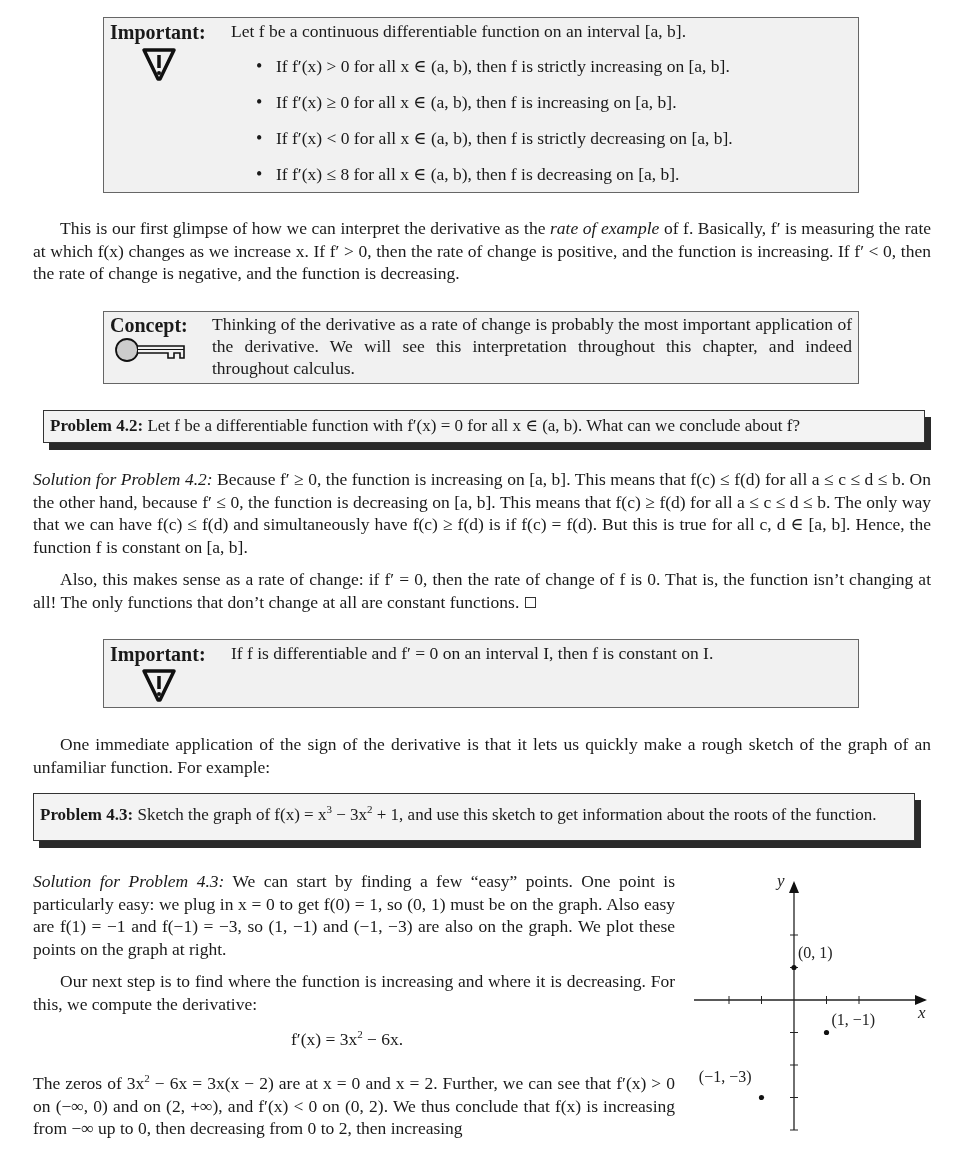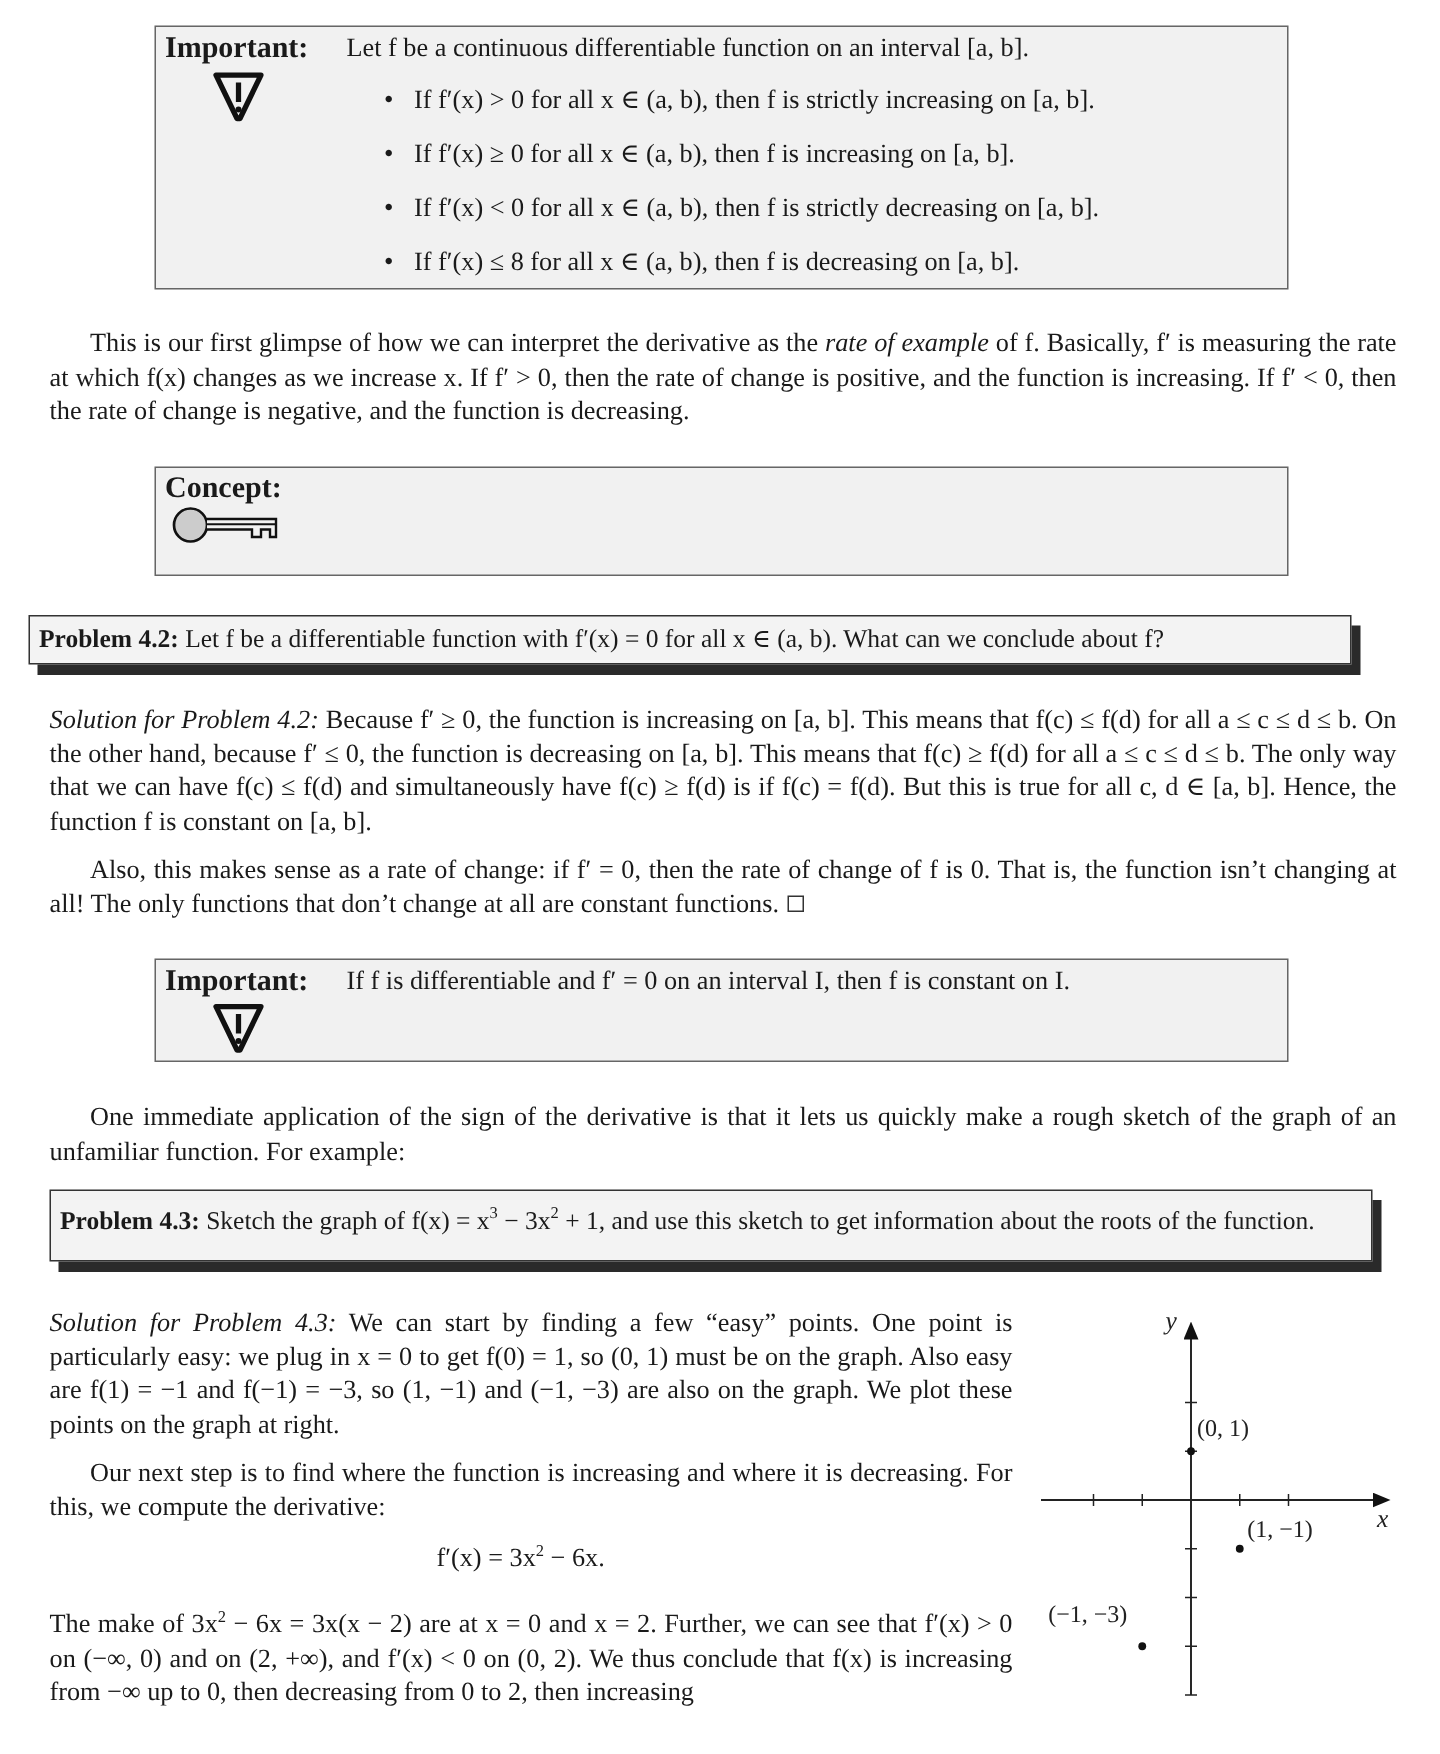--- a/index.html
+++ b/index.html
@@ -44,23 +44,24 @@
   <span>This is our first glimpse of how we can interpret the derivative as the </span><span class="i">rate of example</span><span>  of f.  Basically, f′ is measuring the rate at which f(x) changes as we increase x.  If f′ &gt; 0, then the rate of change is positive, and the function is increasing.  If f′ &lt; 0, then the rate of change is negative, and the function is decreasing.</span>
 </div>
 
 <div class="box" style="left:103px;top:311px;width:756px;height:73px;">
   <div class="boxlabel" style="left:6px;top:2px;">Concept:</div>
   <svg class="abs" style="left:10px;top:25px;" width="72" height="26" viewBox="0 0 72 26">
     <circle cx="13" cy="13" r="11" fill="#ccc" stroke="#111" stroke-width="1.8"></circle>
     <path d="M24 9 L70 9 L70 21 L66 21 L66 16 L60 16 L60 21 L54 21 L54 16 L24 16" fill="#f1f1f1" stroke="#111" stroke-width="1.6"></path>
     <line x1="24" y1="12.5" x2="70" y2="12.5" stroke="#111" stroke-width="1.2"></line>
   </svg>
+  <div class="abs" style="left:108px;top:1px;width:640px;line-height:22px;text-align:justify;">Thinking of the derivative as a rate of change is probably the most important application of the derivative.  We will see this interpretation throughout this chapter, and indeed throughout calculus.</div>
 </div>
 
-<div class="prob" style="left:19px;top:410px;width:882px;height:33px;">
+<div class="prob" style="left:43px;top:410px;width:882px;height:33px;">
   <span class="b">Problem 4.2:</span><span> Let f be a differentiable function with f′(x) = 0 for all x ∈ (a, b). What can we conclude about f?</span>
 </div>
 
 <div class="para" style="left:33px;top:468px;width:898px;">
   <span class="i">Solution for Problem 4.2:</span><span>  Because f′ ≥ 0, the function is increasing on [a, b].  This means that f(c) ≤ f(d) for all a ≤ c ≤ d ≤ b. On the other hand, because f′ ≤ 0, the function is decreasing on [a, b]. This means that f(c) ≥ f(d) for all a ≤ c ≤ d ≤ b. The only way that we can have f(c) ≤ f(d) and simultaneously have f(c) ≥ f(d) is if f(c) = f(d). But this is true for all c, d ∈ [a, b]. Hence, the function f is constant on [a, b].</span>
 </div>
 <div class="para ind" style="left:33px;top:568px;width:898px;">
   <span>Also, this makes sense as a rate of change: if f′ = 0, then the rate of change of f is 0. That is, the function isn’t changing at all! The only functions that don’t change at all are constant functions.</span><span class="qed"></span>
 </div>
 
@@ -81,21 +82,21 @@
 </div>
 
 <div class="para" style="left:33px;top:870px;width:642px;">
   <span class="i">Solution for Problem 4.3:</span><span> We can start by finding a few “easy” points. One point is particularly easy: we plug in x = 0 to get f(0) = 1, so (0, 1) must be on the graph. Also easy are f(1) = −1 and f(−1) = −3, so (1, −1) and (−1, −3) are also on the graph. We plot these points on the graph at right.</span>
 </div>
 <div class="para ind" style="left:33px;top:970px;width:642px;">Our next step is to find where the function is increasing and where it is decreasing. For this, we compute the derivative:</div>
 <div class="abs" style="left:291px;top:1028px;">
   <span>f′(x) = 3x</span><span class="sup">2</span><span> − 6x.</span>
 </div>
 <div class="para" style="left:33px;top:1067px;width:642px;">
-  <span>The make of 3x</span><span class="sup">2</span><span> − 6x = 3x(x − 2) are at x = 0 and x = 2. Further, we can see that f′(x) &gt; 0 on (−∞, 0) and on (2, +∞), and f′(x) &lt; 0 on (0, 2). We thus conclude that f(x) is increasing from −∞ up to 0, then decreasing from 0 to 2, then increasing</span>
+  <span>The zeros of 3x</span><span class="sup">2</span><span> − 6x = 3x(x − 2) are at x = 0 and x = 2. Further, we can see that f′(x) &gt; 0 on (−∞, 0) and on (2, +∞), and f′(x) &lt; 0 on (0, 2). We thus conclude that f(x) is increasing from −∞ up to 0, then decreasing from 0 to 2, then increasing</span>
 </div>
 <div class="para" style="left:33px;top:1134px;width:898px;text-align:left;margin-top:48px;">
   <span>from 2 to +∞. Sometimes this information is represented as a </span><span class="b">sign graph</span><span> for the derivative, as follows:</span>
 </div>
 
 <svg id="graph" class="abs" style="left:680px;top:860px;" width="280" height="280">
   <defs>
     <marker id="arrow" markerWidth="12" markerHeight="10" refX="10" refY="5" orient="auto" markerUnits="userSpaceOnUse">
       <path d="M0,0 L12,5 L0,10 Z" fill="#111"></path>
     </marker>

